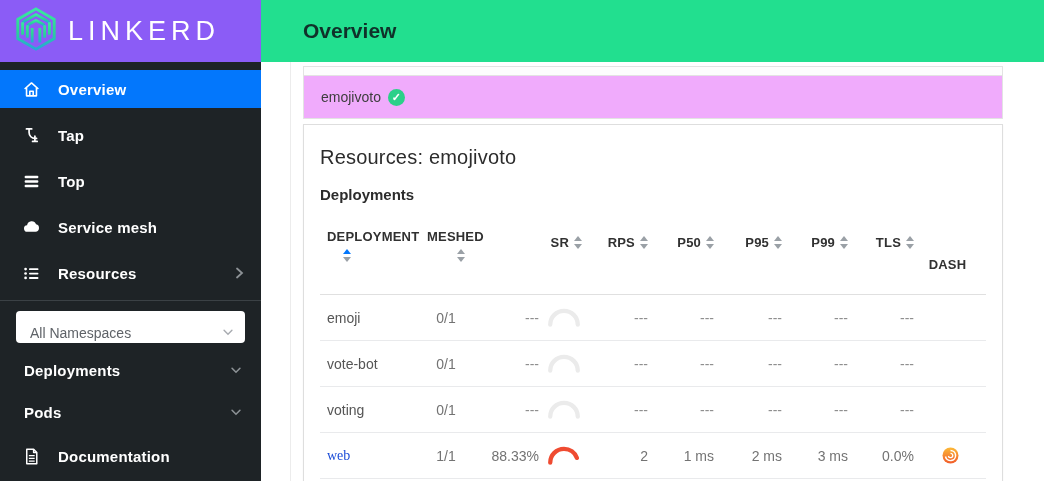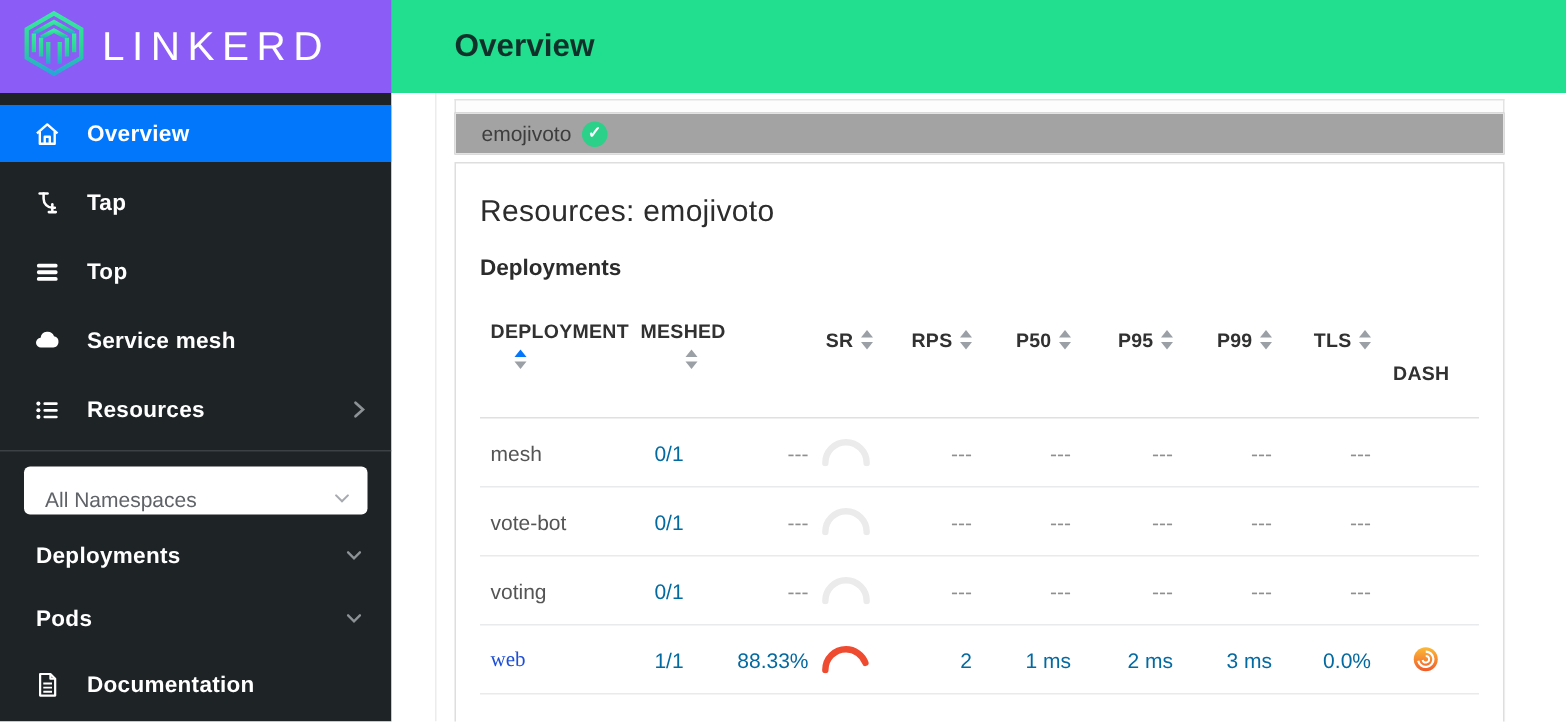--- a/index.html
+++ b/index.html
@@ -24,21 +24,21 @@
 
   
   .topbar { position:absolute; left:261px; top:0; width:783px; height:62px; background:#22df8f; display:flex; align-items:center; }
   .topbar-title { margin-left:42px; font-size:21px; font-weight:600; color:#10312a; }
 
   
   .content { position:absolute; left:261px; top:62px; width:783px; height:419px; background:#fff; }
   .vline { position:absolute; left:29px; top:0; bottom:0; width:1px; background:#ececec; }
   .panels { position:absolute; left:42px; top:0; width:700px; }
   .panel-sliver { margin-top:4px; height:9px; background:#fdfdfd; border:1px solid #e3e3e3; border-bottom:none; }
-  .ns-row { height:28px; background:#a3a3a3; border:1px solid #e3e3e3; display:flex; align-items:center; padding-left:17px; cursor:pointer; }
+  .ns-row { height:44px; background:#f0abfc; border:1px solid #e3e3e3; display:flex; align-items:center; padding-left:17px; cursor:pointer; }
   .ns-name { font-size:14px; color:#3d3d3d; }
   .check { width:17px; height:17px; border-radius:50%; background:#2bd089; color:#fff; font-size:11px; line-height:17px; text-align:center; margin-left:7px; font-weight:700; }
 
   .card { margin-top:5px; background:#fff; border:1px solid #dedede; box-shadow:0 1px 2px rgba(0,0,0,.04); height:600px; padding:21px 16px 0 16px; }
   .card-title { font-size:20px; font-weight:500; color:#2c2c2c; letter-spacing:.2px; }
   .section-title { margin-top:17px; font-size:15px; font-weight:700; color:#2c2c2c; }
 
   
   .tbl { margin-top:10px; font-size:14px; }
   .thead, .tr { display:grid; grid-template-columns:100px 62px 102px 66px 66px 68px 66px 66px 70px; align-items:center; }
@@ -52,21 +52,21 @@
   .th.col-meshed { padding-left:7px; }
   .th.col-meshed .sort { margin-left:30px; }
   .th.col-dash { justify-content:center; cursor:default;margin-top:44px; }
   .sort { display:inline-flex; flex-direction:column; align-items:center; }
   .sort i { display:block; width:0; height:0; border-left:4px solid transparent; border-right:4px solid transparent; }
   .sort .up { border-bottom:5px solid #9aa0a6; margin-bottom:3px; }
   .sort .down { border-top:5px solid #9aa0a6; }
   .sort .up.active { border-bottom-color:#0377fc; }
 
   .tr { height:46px; border-bottom:1px solid #e9eaec; }
-  .td { text-align:right; padding-right:2px; color:#0369a1; }
+  .td { text-align:right; padding-right:2px; color:#737373; }
   .td.dim { color:#8f8f8f; }
   .td.col-deployment { text-align:left; padding-left:7px; color:#555; }
   .td.col-deployment a { color:#1d4ed8; text-decoration:none;font-family:Liberation Serif, serif; }
   .td.col-meshed { text-align:center; padding-right:10px; }
   .td.col-sr { display:flex; align-items:center; justify-content:flex-end; gap:7px; }
   .td.col-dash { display:flex; justify-content:center; align-items:center; }
   .gauge { width:36px; height:19px; }
 </style>
 </head>
 <body>
@@ -274,21 +274,21 @@
                 <i class="up"></i>
                 <i class="down"></i>
               </span>
             </div>
             <div class="th col-dash">
               <span class="th-label">DASH</span>
             </div>
           </div>
         <div id="tbody">
             <div class="tr">
-              <div class="td col-deployment">mesh</div>
+              <div class="td col-deployment">emoji</div>
               <div class="td col-meshed">0/1</div>
               <div class="td col-sr dim">
                 <span>---</span>
                 <svg class="gauge" viewBox="0 0 36 20">
                   <path d="M3.5 17.5 A14.5 14.5 0 0 1 32.5 17.5" fill="none" stroke="#ebebeb" stroke-width="4.5" stroke-linecap="round"></path>
                 </svg>
               </div>
               <div class="td col-rps dim">---</div>
               <div class="td col-p50 dim">---</div>
               <div class="td col-p95 dim">---</div>

